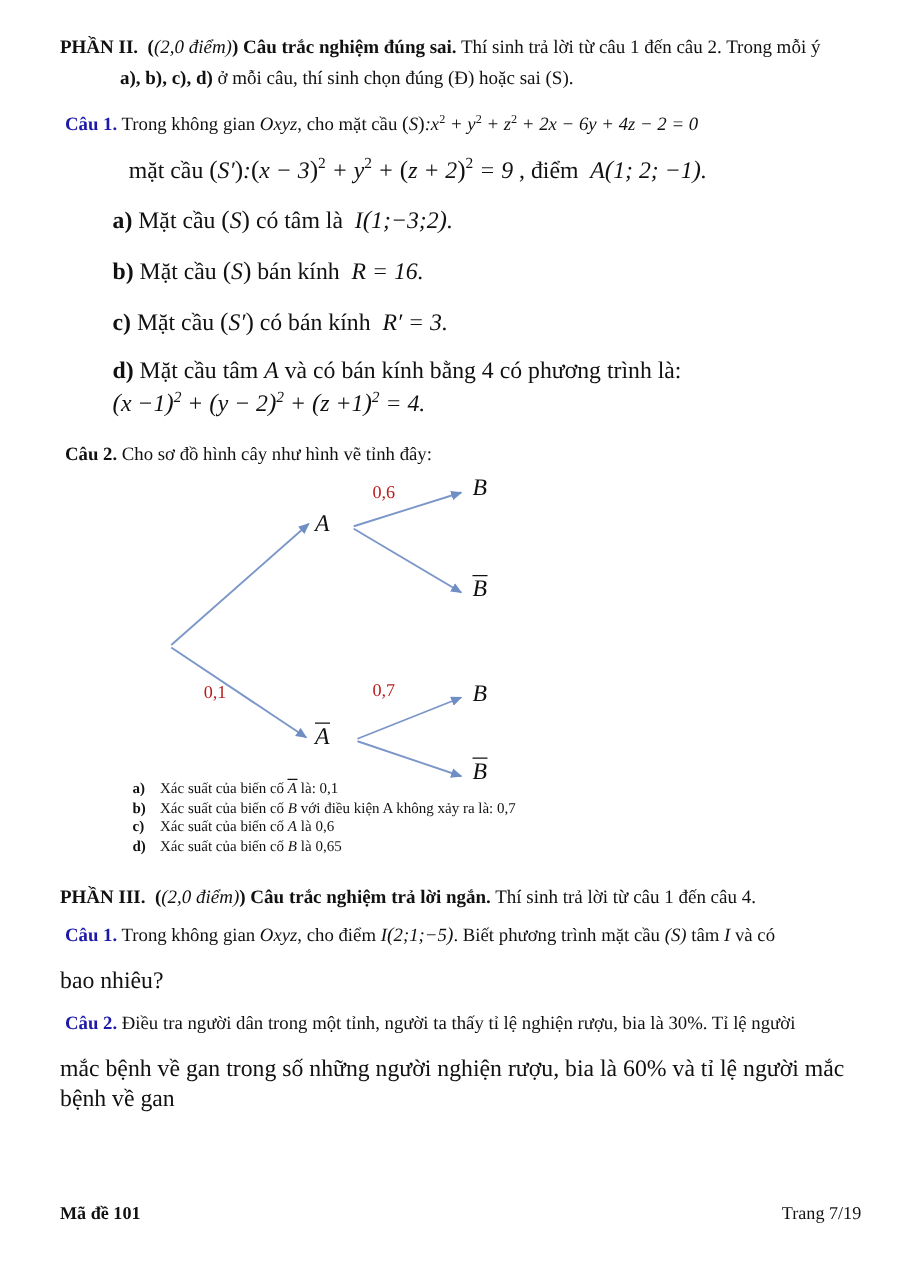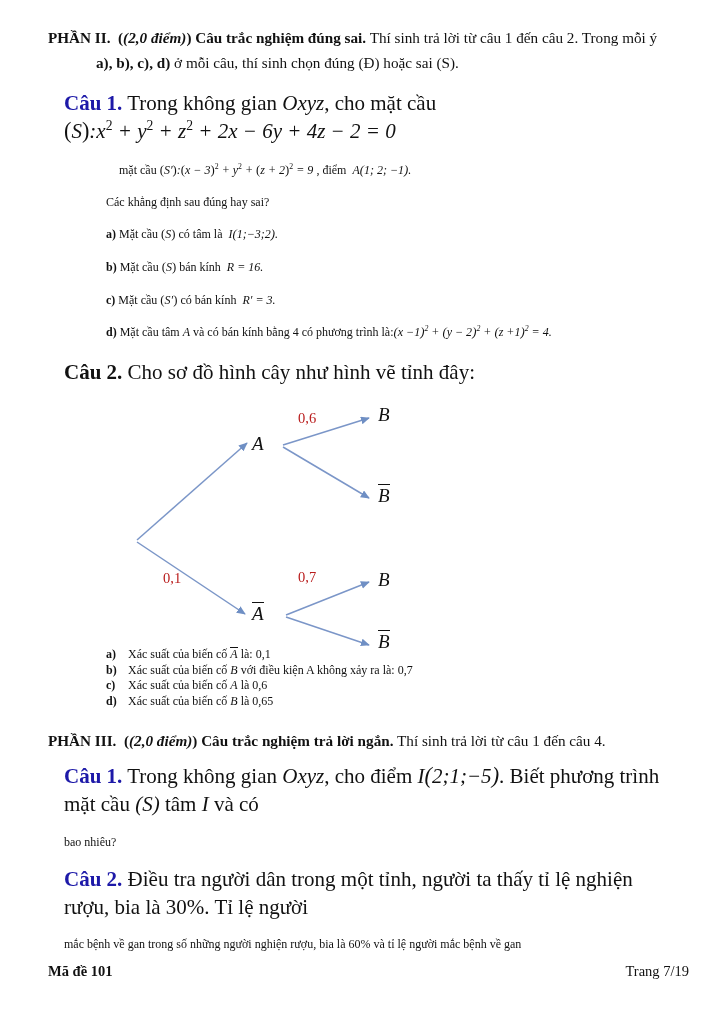--- a/index.html
+++ b/index.html
@@ -17,47 +17,47 @@
   }
   .page {
     position: absolute;
     left: 0; top: 0;
     width: 725px;
     height: 1024px;
     box-sizing: border-box;
     padding: 28px 36px 0 48px;
   }
   .b { font-weight: bold; }
-  .bi { font-weight: bold; font-style: italic; }
+  .bi { font-weight: normal; font-style: italic; }
   .blue { color: #1d19a8; }
   .mi { font-style: italic; font-family: "Liberation Serif", serif; }
   .mathrow { white-space: nowrap; }
 
   
   .sect-line1 {
     font-size: 15.2px;
     line-height: 1.25;
     margin: 0;
   }
   .sect-line2 {
     font-size: 15.2px;
     line-height: 1.25;
     margin: 6px 0 0 0;
     padding-left: 48px;
   }
 
   .q-head {
-    font-size: 21px;
+    font-size: 15px;
     line-height: 1.3;
-    margin: 16px;
+    margin: 4px;
   }
   .q-line {
-    font-size: 12px;
+    font-size: 19px;
     line-height: 1.3;
-    margin: 16px;
+    margin: 0;
   }
 
   
   .gap-18 { margin-top: 18px; }
   .gap-14 { margin-top: 14px; }
   .gap-12 { margin-top: 12px; }
   .gap-10 { margin-top: 10px; }
   .gap-22 { margin-top: 22px; }
 
   .indent-42 { padding-left: 42px; }
@@ -148,21 +148,20 @@
   </div>
 
   <div class="q-line gap-12 indent-55">
     <span>mặt cầu</span>
     <span class="mathrow">
       <span class="paren-big">(</span><span class="mi">S′</span><span class="paren-big">)</span><span class="mi">:</span><span class="paren-big">(</span><span class="mi">x − 3</span><span class="paren-big">)</span><sup class="e">2</sup><span class="mi"> + y</span><sup class="e">2</sup><span class="mi"> + </span><span class="paren-big">(</span><span class="mi">z + 2</span><span class="paren-big">)</span><sup class="e">2</sup><span class="mi"> = 9</span>
     </span><span>, điểm</span>
     <span class="mathrow mi">&nbsp;A<span class="paren-big">(</span>1; 2; −1<span class="paren-big">)</span>.</span>
   </div>
 
-  <div class="q-line gap-12 indent-42">Các khẳng định sau đúng hay sai?</div>
 
   <div class="q-line gap-14 indent-42">
     <span class="b">a)</span>
     <span>Mặt cầu</span>
     <span class="mathrow"><span class="paren-big">(</span><span class="mi">S</span><span class="paren-big">)</span></span>
     <span>có tâm là</span>
     <span class="mathrow mi">&nbsp;I<span class="paren-big">(</span>1;−3;2<span class="paren-big">)</span>.</span>
   </div>
 
   <div class="q-line gap-14 indent-42">

